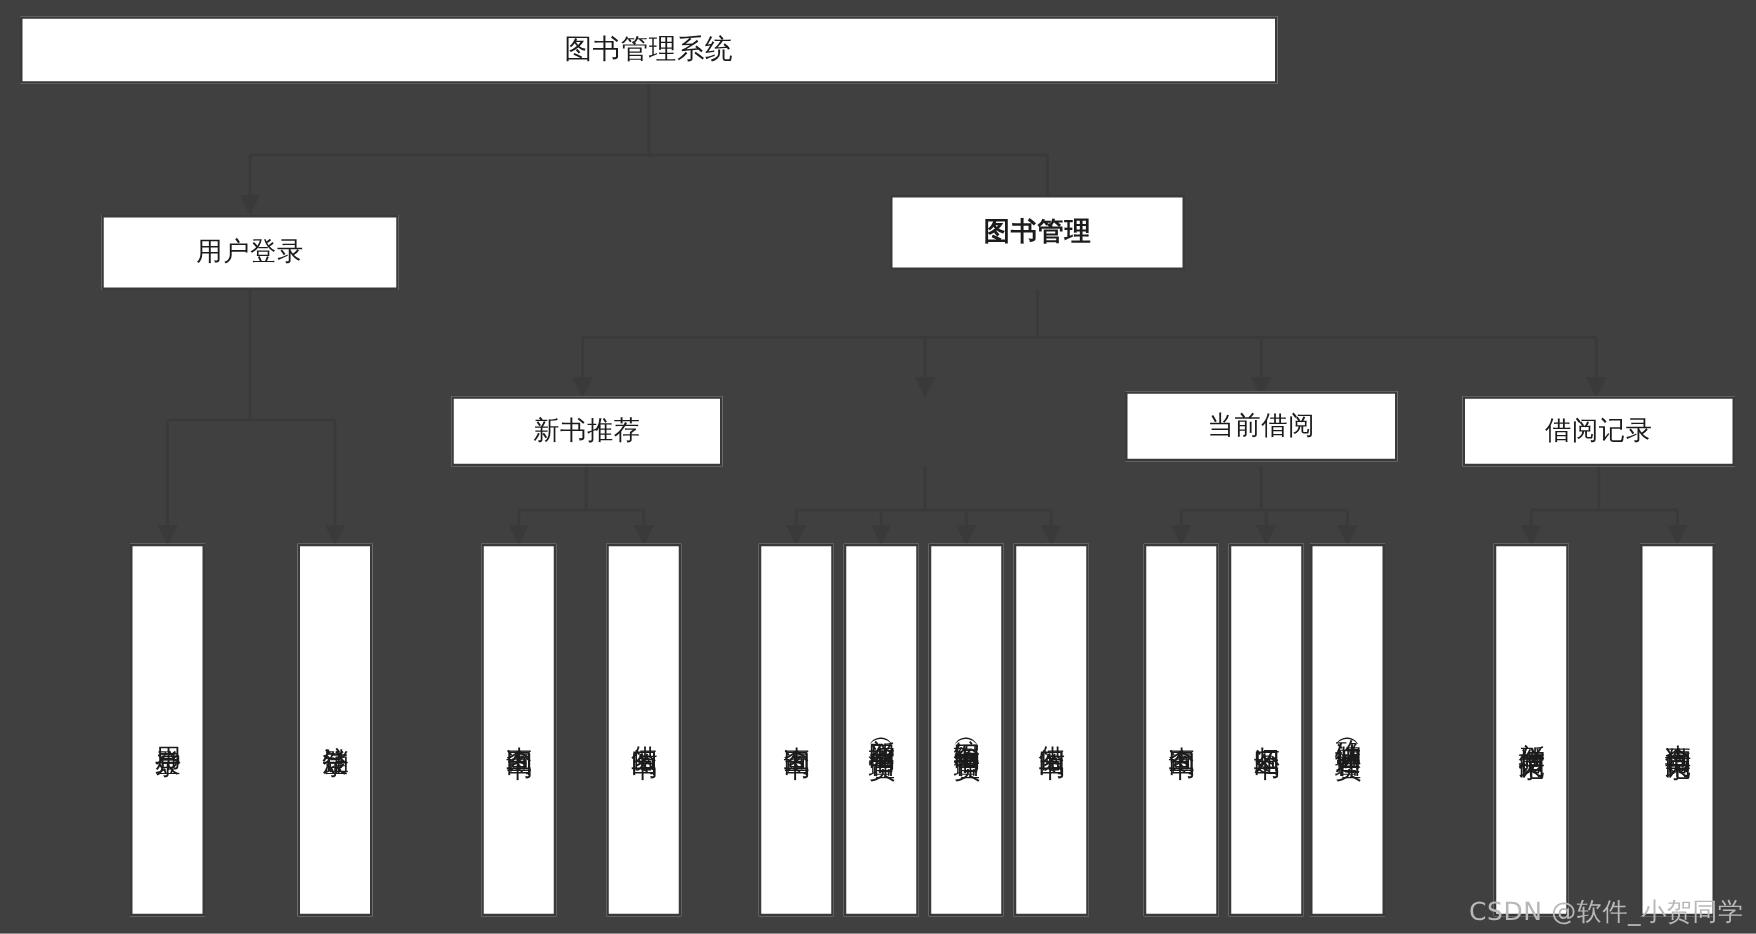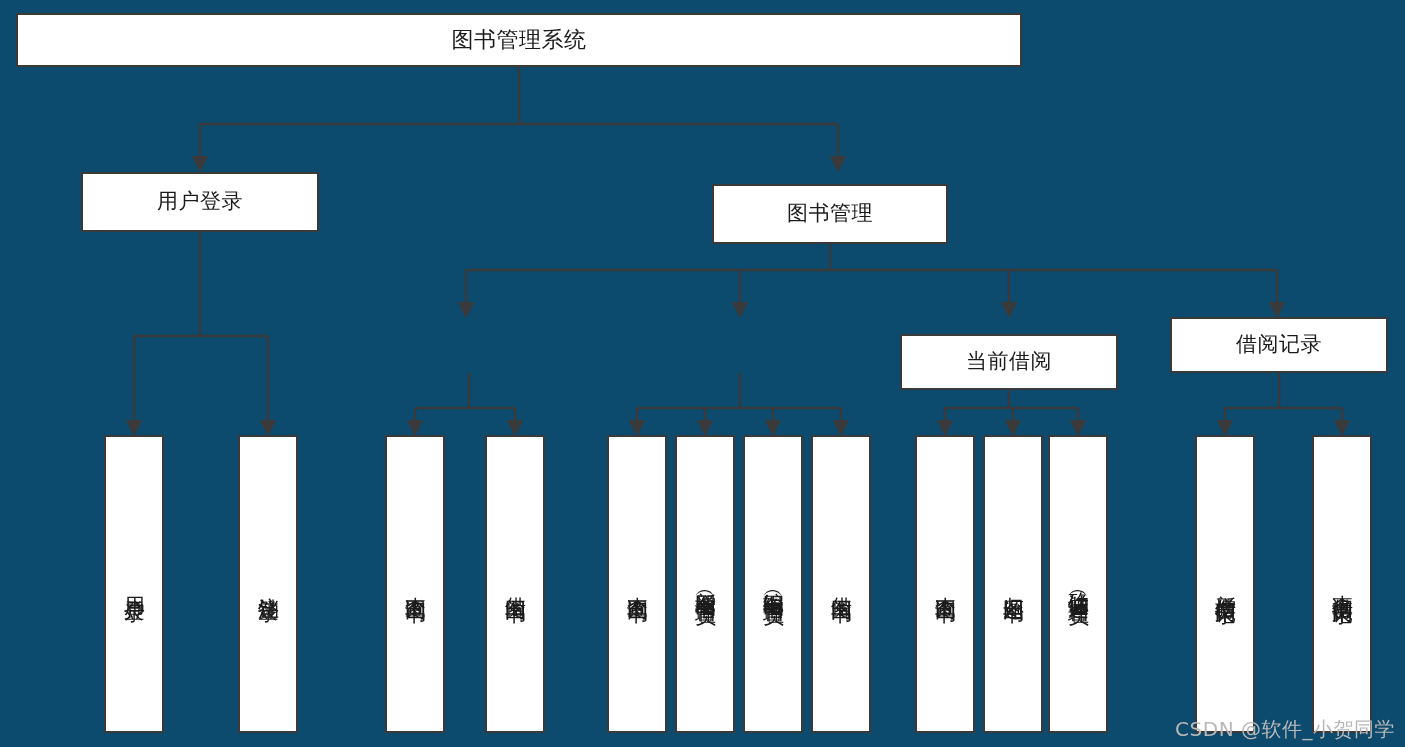--- a/index.html
+++ b/index.html
@@ -5,21 +5,21 @@
 <style>
   html,body{margin:0;padding:0;background:#ffffff;}
   body{
     font-family:"DejaVu Sans","Liberation Sans",sans-serif;
     color:#1a1a1a;
   }
   #canvas{
     position:relative;
     width:1405px;
     height:747px;
-    background:#0c4a6e;
+    background:#404040;
     overflow:hidden;
   }
   
   #wires{
     position:absolute;
     left:0; top:0;
     width:1405px; height:747px;
     pointer-events:none;
   }
   
@@ -128,27 +128,30 @@
   </svg>
 
   <div class="node h-node" id="node-root" style="left:16px;top:13px;width:1006px;height:54px;">
     <span class="lbl">图书管理系统</span>
   </div>
 
   <div class="node h-node" style="left:81px;top:172px;width:238px;height:60px;">
     <span class="lbl">用户登录</span>
   </div>
 
-  <div class="node h-node" style="left:712px;top:184px;width:236px;height:60px;">
+  <div class="node h-node" style="left:712px;top:156px;width:236px;height:60px;font-weight:bold;">
     <span class="lbl">图书管理</span>
   </div>
 
-
-
-  <div class="node h-node" style="left:900px;top:334px;width:218px;height:56px;">
+  <div class="node h-node" style="left:361px;top:317px;width:217px;height:56px;">
+    <span class="lbl">新书推荐</span>
+  </div>
+
+
+  <div class="node h-node" style="left:900px;top:313px;width:218px;height:56px;">
     <span class="lbl">当前借阅</span>
   </div>
 
   <div class="node h-node" style="left:1170px;top:317px;width:218px;height:56px;text-align:center;">
     <span class="lbl">借阅记录</span>
   </div>
 
   <div class="node v-node" style="left:104px;top:435px;width:60px;height:298px;">
     <span class="lbl">用户登录</span>
   </div>

